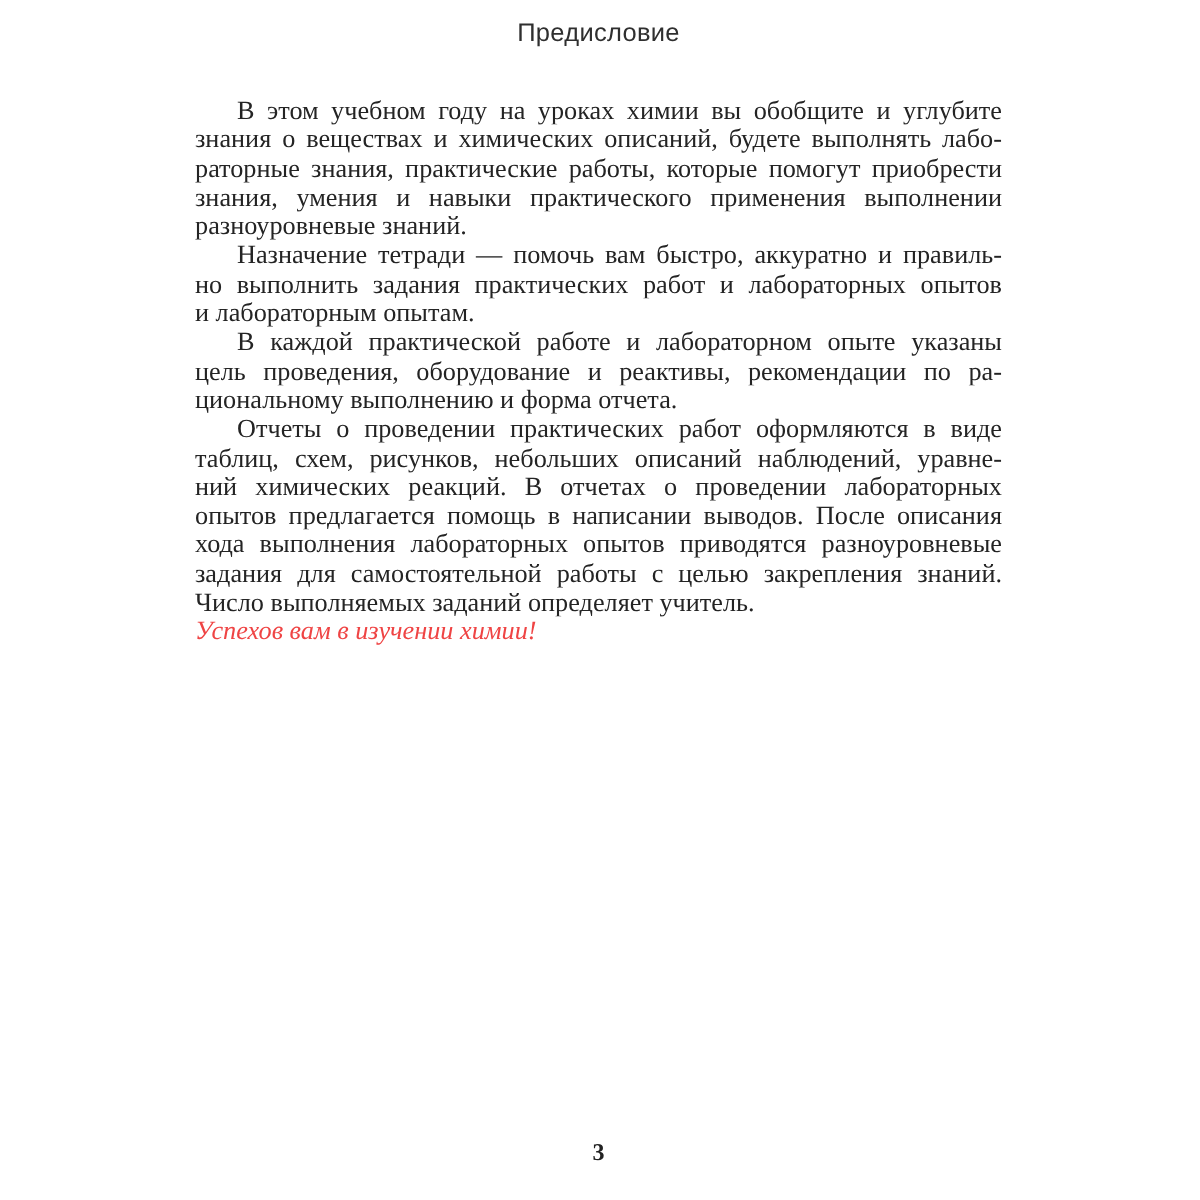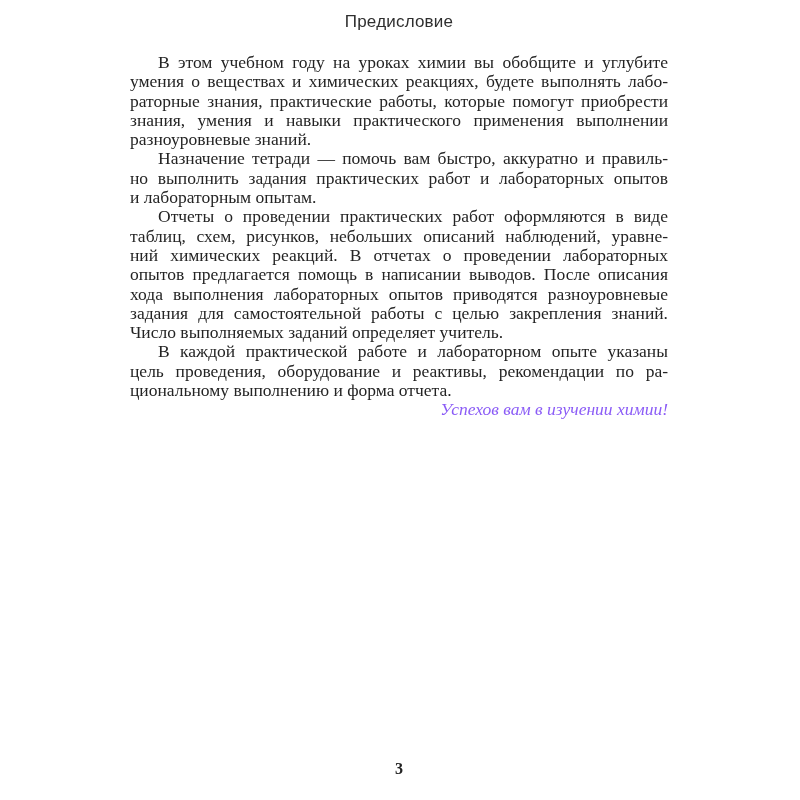--- a/index.html
+++ b/index.html
@@ -22,21 +22,21 @@
     width: 538px;
     text-align: center;
     font-family: "Liberation Sans", sans-serif;
     font-size: 17px;
     line-height: 20px;
     color: #2f2f2f;
     letter-spacing: 0.2px;
   }
   .body-text {
     position: absolute;
-    top: 53px;
+    top: 64px;
     left: 130px;
     width: 538px;
     font-size: 17.5px;
     line-height: 19.3px;
     color: #242424;
   }
   .para { margin: 0; }
   .line {
     height: 19.3px;
     overflow: hidden;
@@ -44,24 +44,23 @@
   }
   
   .jl {
     white-space: normal;
     text-align: justify;
     text-align-last: justify;
   }
   .ind { text-indent: 28px; }
   .closing {
     height: 19.3px;
-    text-align: right;
     font-style: italic;
     font-size: 17.5px;
-    color: #8b5cf6;
+    color: #ef4444;
   }
   .pagenum {
     position: absolute;
     top: 760px;
     left: 130px;
     width: 538px;
     text-align: center;
     font-size: 16px;
     font-weight: bold;
     color: #222222;
@@ -71,49 +70,49 @@
 <body>
 
 <div class="page">
 
   <div class="heading">Предисловие</div>
 
   <div class="body-text">
 
     <div class="para">
       <div class="line jl ind">В этом учебном году на уроках химии вы обобщите и углубите</div>
-      <div class="line jl">умения о веществах и химических реакциях, будете выполнять лабо-</div>
+      <div class="line jl">знания о веществах и химических описаний, будете выполнять лабо-</div>
       <div class="line jl">раторные знания, практические работы, которые помогут приобрести</div>
       <div class="line jl">знания, умения и навыки практического применения выполнении</div>
       <div class="line">разноуровневые знаний.</div>
     </div>
 
     <div class="para">
       <div class="line jl ind">Назначение тетради — помочь вам быстро, аккуратно и правиль-</div>
       <div class="line jl">но выполнить задания практических работ и лабораторных опытов</div>
     </div>
 
     <div class="para">
       <div class="line">и лабораторным опытам.</div>
     </div>
 
     <div class="para">
+      <div class="line jl ind">В каждой практической работе и лабораторном опыте указаны</div>
+      <div class="line jl">цель проведения, оборудование и реактивы, рекомендации по ра-</div>
+      <div class="line">циональному выполнению и форма отчета.</div>
+    </div>
+
+    <div class="para">
       <div class="line jl ind">Отчеты о проведении практических работ оформляются в виде</div>
       <div class="line jl">таблиц, схем, рисунков, небольших описаний наблюдений, уравне-</div>
       <div class="line jl">ний химических реакций. В отчетах о проведении лабораторных</div>
       <div class="line jl">опытов предлагается помощь в написании выводов. После описания</div>
       <div class="line jl">хода выполнения лабораторных опытов приводятся разноуровневые</div>
       <div class="line jl">задания для самостоятельной работы с целью закрепления знаний.</div>
       <div class="line">Число выполняемых заданий определяет учитель.</div>
-    </div>
-
-    <div class="para">
-      <div class="line jl ind">В каждой практической работе и лабораторном опыте указаны</div>
-      <div class="line jl">цель проведения, оборудование и реактивы, рекомендации по ра-</div>
-      <div class="line">циональному выполнению и форма отчета.</div>
     </div>
 
 
     <div class="closing">Успехов вам в изучении химии!</div>
 
   </div>
 
   <div class="pagenum">3</div>
 
 </div>

